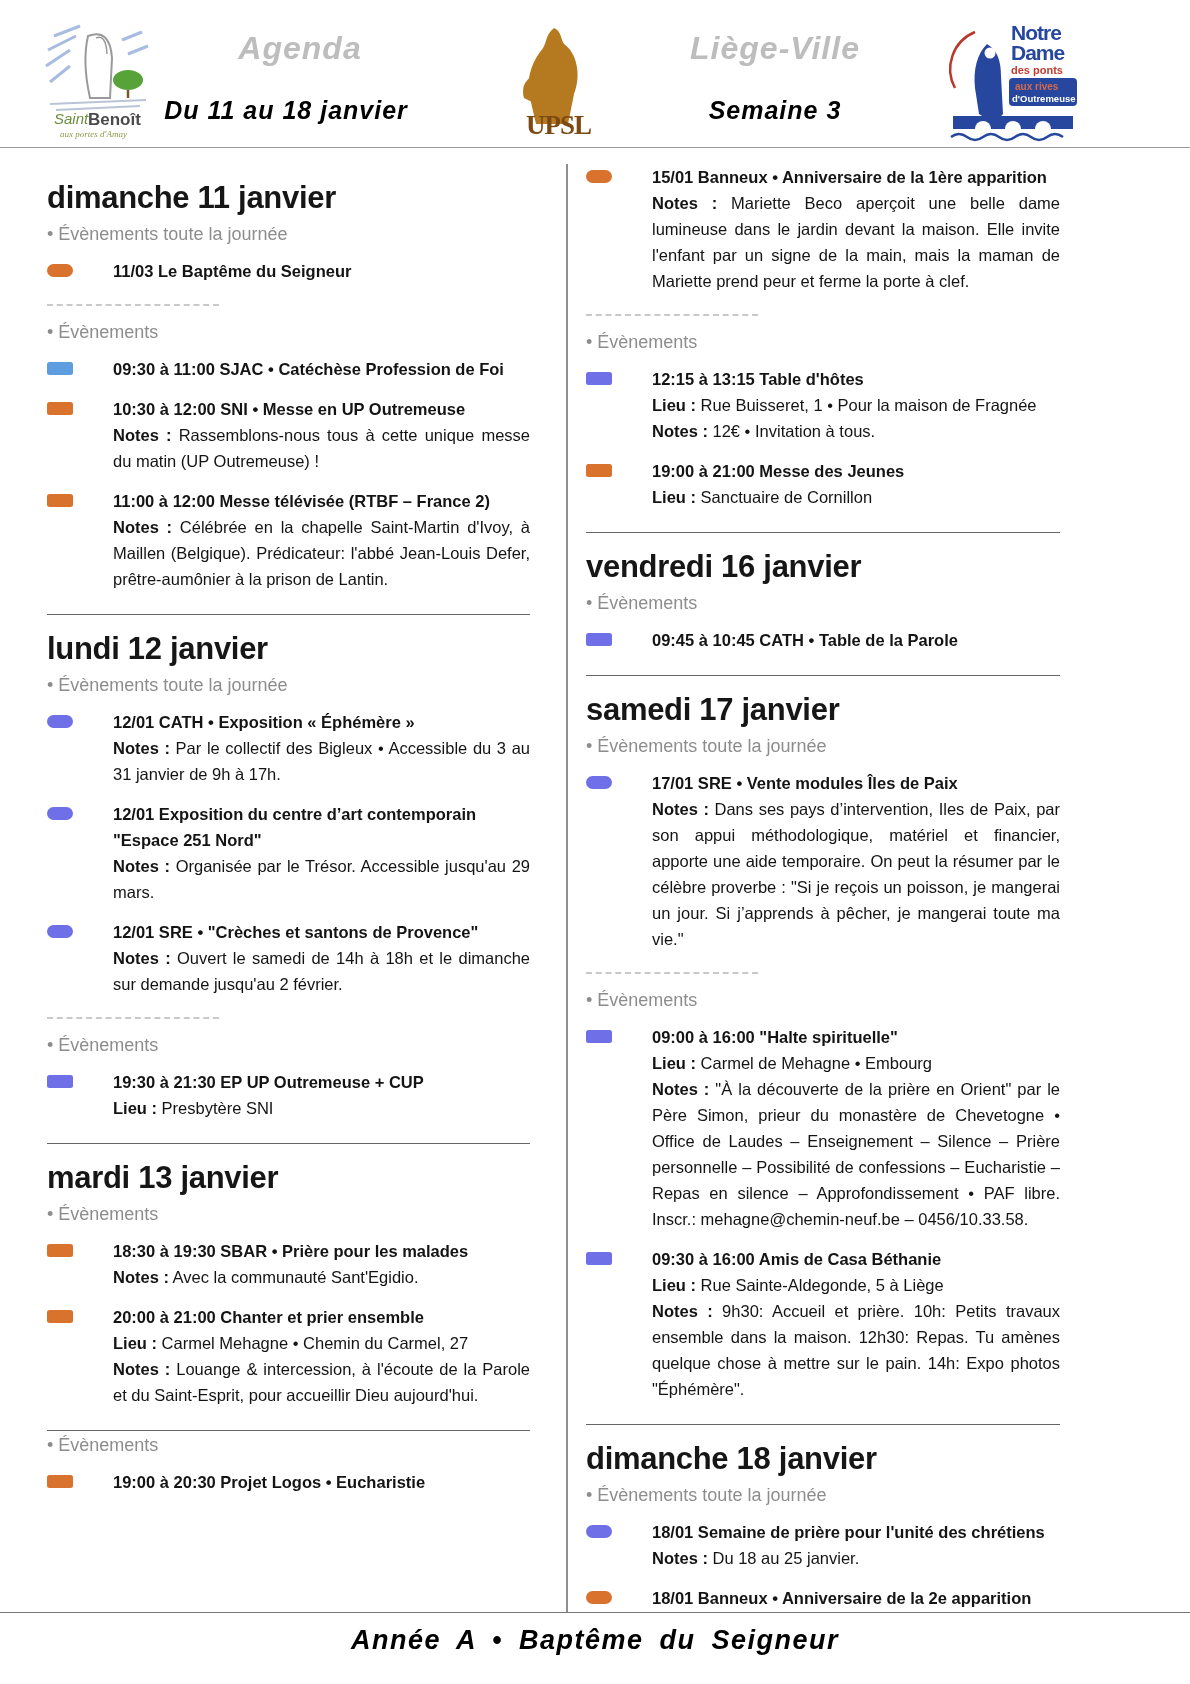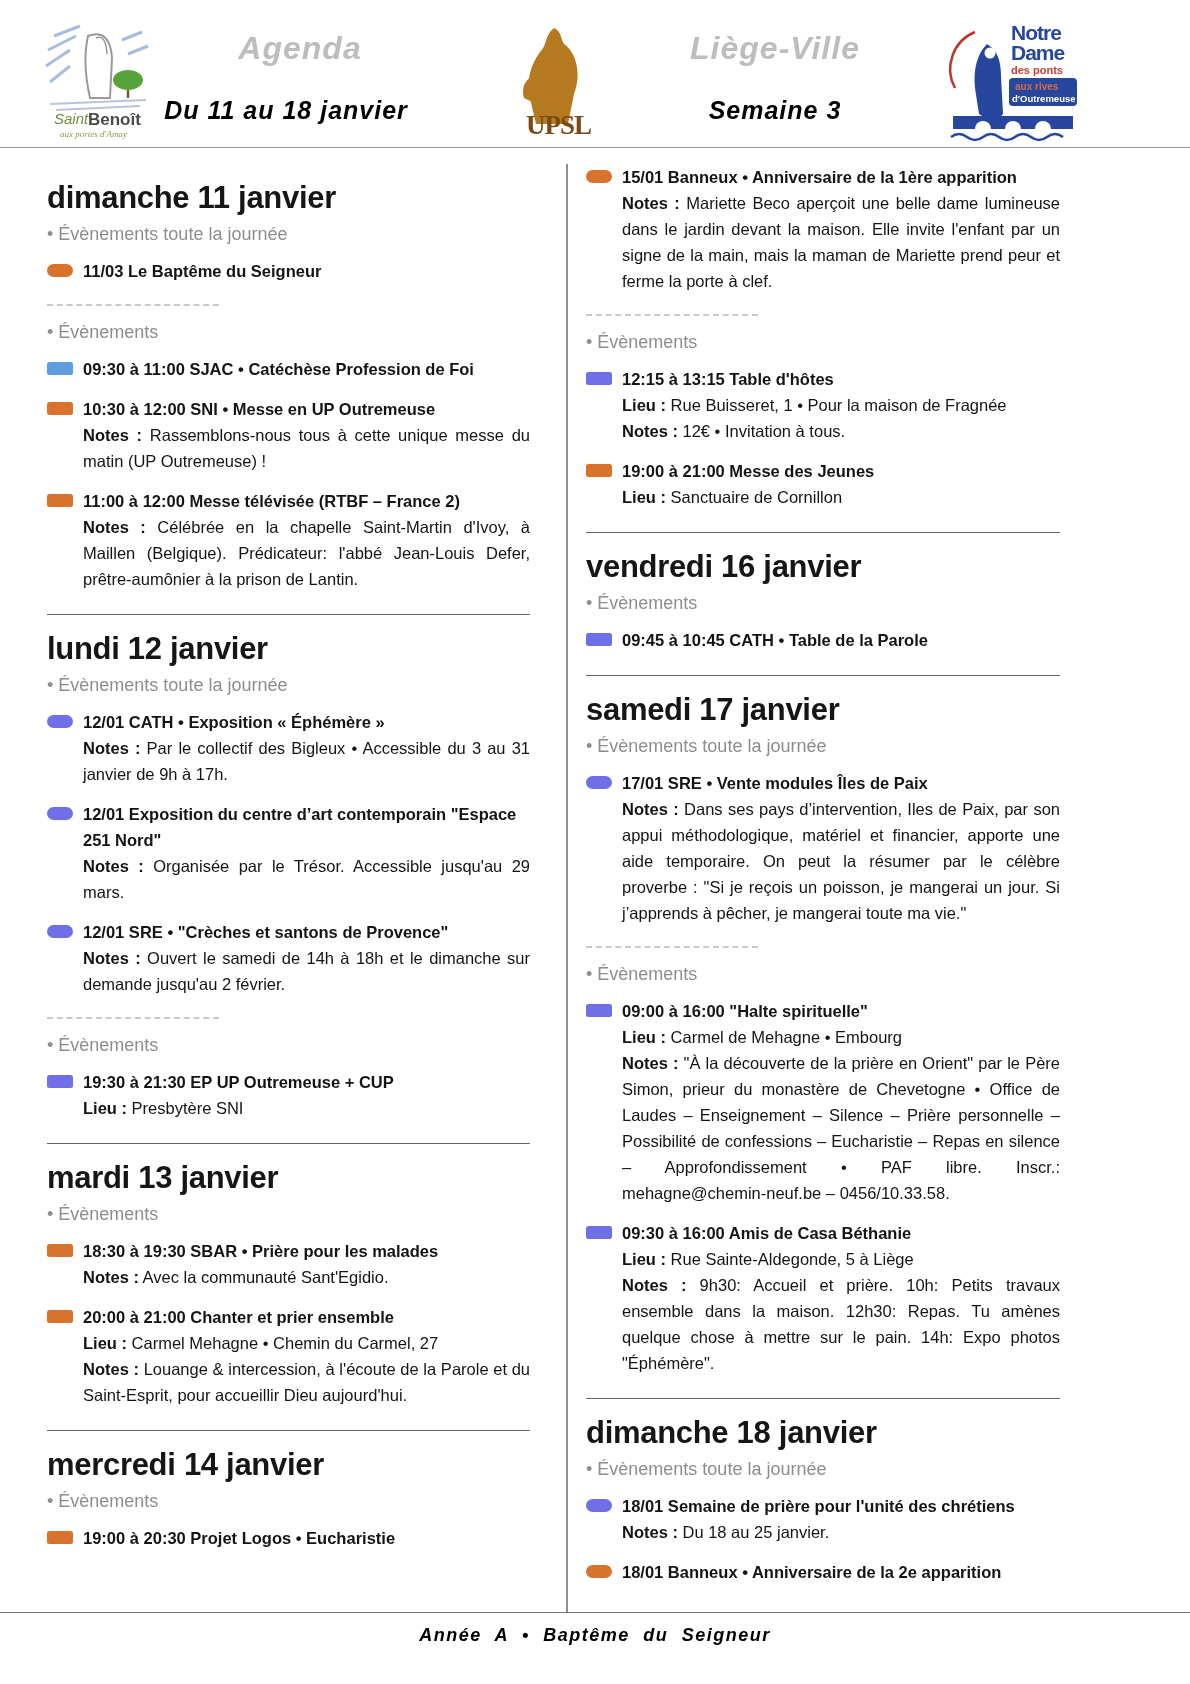--- a/index.html
+++ b/index.html
@@ -27,32 +27,32 @@
   .logo-upsl { left:502px; top:24px; }
   .logo-nd { left:945px; top:18px; }
   
   .columns { display:flex; margin:16px 0 0 47px; width:1013px; height:1448px; overflow:hidden; }
   .col-left { width:483px; margin-right:36px; }
   .col-right { flex:1; border-left:2px solid #8f8f8f; padding-left:18px; }
   .day-rule { border-top:1.5px solid #666; margin-top:22px; }
   .day-heading { font-size:31px; font-weight:bold; color:#161616; margin:16px 0 8px; letter-spacing:-0.3px; }
   .group-label { color:#8d8d8d; font-size:18px; margin:4px 0 13px; }
   .dashed-sep { width:172px; border-top:2px dashed #c9c9c9; margin:20px 0 16px; }
-  .event { display:flex; margin-bottom:14px; }
+  .event { display:flex; margin-bottom:14px;gap:30px; }
   .bullet { flex:0 0 26px; height:13px; margin:6px 10px 0 0; }
   .bullet.pill { border-radius:7px; }
   .bullet.sq { border-radius:2.5px; }
   .event-body { flex:1; font-size:16.5px; line-height:26px; }
   .event-title { font-weight:bold; }
   .detail { margin:0; text-align:justify; }
   .detail .dlabel { font-weight:bold; }
   
   .footer { position:absolute; left:0; top:1612px; width:1190px; border-top:1.5px solid #777; }
   .footer-text {
-    text-align:center; margin-top:12px; font-size:18px; font-weight:bold; font-style:italic;
+    text-align:center; margin-top:12px; font-size:27px; font-weight:bold; font-style:italic;
     letter-spacing:1.5px; word-spacing:7px; color:#000;
   }
 </style>
 </head>
 <body>
 
 <div id="page">
 
   <div class="header">
 
@@ -192,21 +192,20 @@
             <span class="bullet sq" style="background: rgb(216, 114, 45);"></span>
             <div class="event-body">
               <div class="event-title">20:00 à 21:00 Chanter et prier ensemble</div>
               <p class="detail"><b class="dlabel">Lieu :</b> Carmel Mehagne • Chemin du Carmel, 27</p>
               <p class="detail"><b class="dlabel">Notes :</b> Louange &amp; intercession, à l'écoute de la Parole et du Saint-Esprit, pour accueillir Dieu aujourd'hui.</p>
             </div>
           </div>
         </section>
         <section class="day-section">
           <div class="day-rule"></div>
-          <h2 class="day-heading">mercredi 14 janvier</h2>
           <div class="group-label">• Évènements</div>
           <div class="event">
             <span class="bullet sq" style="background: rgb(216, 114, 45);"></span>
             <div class="event-body">
               <div class="event-title">19:00 à 20:30 Projet Logos • Eucharistie</div>
             </div>
           </div>
         </section>
       </div>
     <div class="col-right" id="col-right">

